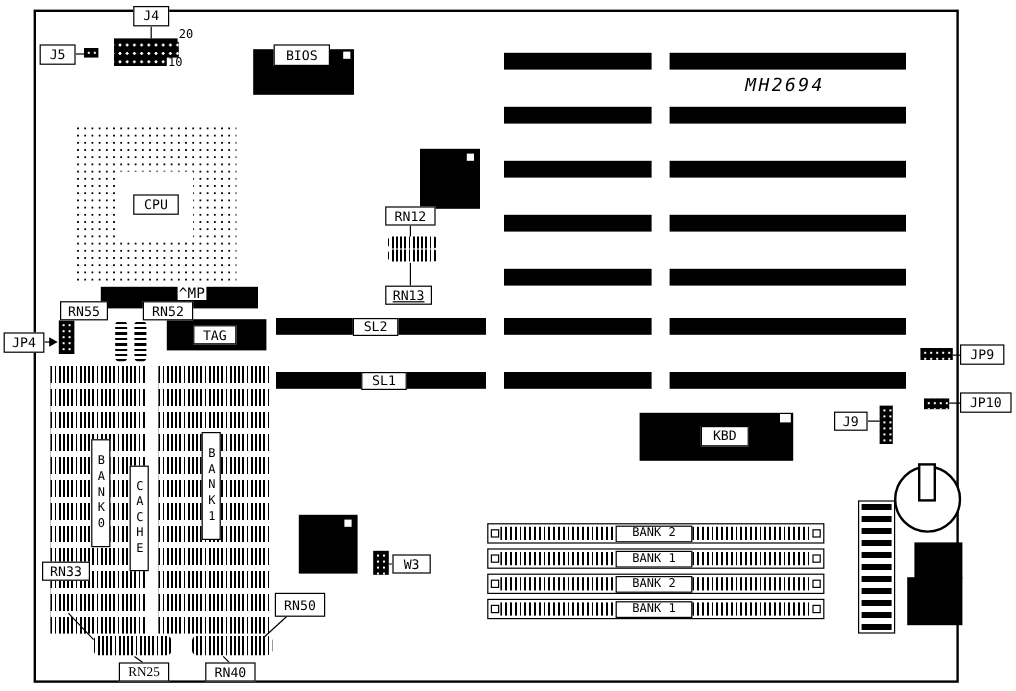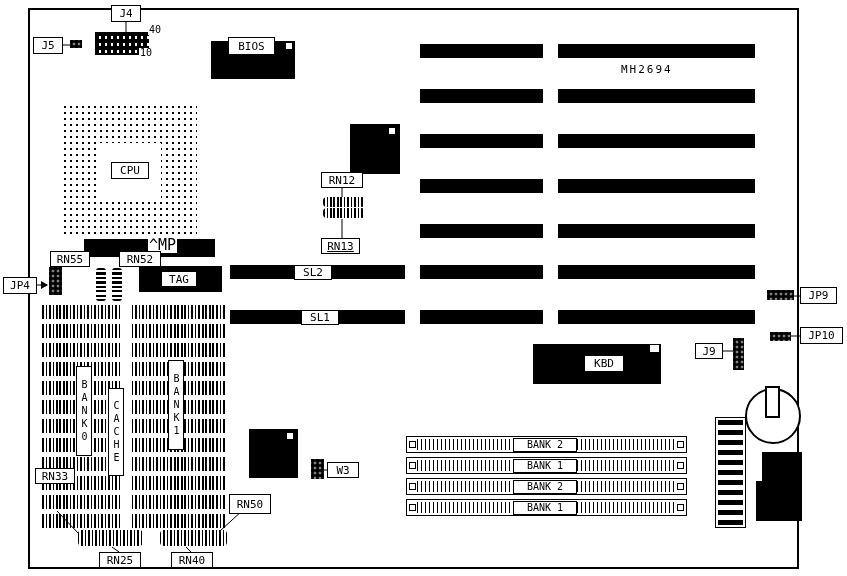--- a/index.html
+++ b/index.html
@@ -76,40 +76,40 @@
   }
   svg.leaders { position:absolute; left:0; top:0; z-index:5; }
 </style>
 </head>
 <body>
 
 <div class="canvas">
 
   <div class="board"></div>
 
-  <div class="txt" style="left:620px; top:64px; font-size:11px; letter-spacing:2px; background:transparent;">MH2694</div>
+  <div class="txt" style="left:620px; top:64px; font-size:15px; letter-spacing:2px; background:transparent;font-style:italic;">MH2694</div>
 
   <div class="lbl" style="left:33px; top:37px; width:30px; height:17px;">J5</div>
   <div class="pinhdr-sm" style="left:70px; top:40px; width:12px; height:8px;"></div>
 
   <div class="lbl" style="left:111px; top:5px; width:30px; height:17px;">J4</div>
   <div class="pinhdr" style="left:95px; top:32px; width:54px; height:23px;"></div>
-  <div class="txt" style="left:148px; top:25px;">40</div>
+  <div class="txt" style="left:148px; top:25px;">20</div>
   <div class="txt" style="left:139px; top:48px;">10</div>
 
   <div class="chip" style="left:211px; top:41px; width:84px; height:38px;"></div>
   <div class="dot" style="left:286px; top:43px; width:6px; height:6px;"></div>
   <div class="lbl" style="left:228px; top:37px; width:47px; height:18px;">BIOS</div>
 
   <div class="pingrid" style="left:62px; top:104px; width:135px; height:134px;"></div>
   <div class="abs" style="left:99px; top:143px; width:62px; height:58px; background:#fff; z-index:2;"></div>
   <div class="lbl" style="left:111px; top:162px; width:38px; height:17px;">CPU</div>
 
   <div class="chip" style="left:84px; top:239px; width:131px; height:18px;"></div>
-  <div class="txt" style="left:148px; top:238px; font-size:15px;">^MP</div>
+  <div class="txt" style="left:148px; top:238px; font-size:12px;">^MP</div>
 
   <div class="lbl" style="left:50px; top:251px; width:40px; height:16px;">RN55</div>
   <div class="lbl" style="left:119px; top:251px; width:42px; height:16px;">RN52</div>
   <div class="hstripe" style="left:96px; top:268px; width:10px; height:33px; border-radius:3px;"></div>
   <div class="hstripe" style="left:112px; top:268px; width:10px; height:33px; border-radius:3px;"></div>
 
   <div class="chip" style="left:139px; top:266px; width:83px; height:26px;"></div>
   <div class="lbl" style="left:161px; top:271px; width:36px; height:16px;">TAG</div>
 
   <div class="lbl" style="left:3px; top:277px; width:34px; height:17px;">JP4</div>
@@ -162,21 +162,21 @@
 
   <div class="lbl vlabel" style="left:76px; top:366px; width:16px; height:90px;">BANK0</div>
   <div class="lbl vlabel" style="left:108px; top:388px; width:16px; height:88px;">CACHE</div>
   <div class="lbl vlabel" style="left:168px; top:360px; width:16px; height:90px;">BANK1</div>
 
   <div class="lbl" style="left:35px; top:468px; width:40px; height:16px;">RN33</div>
   <div class="lbl" style="left:229px; top:494px; width:42px; height:20px;">RN50</div>
 
   <div class="vstripe" style="left:78px; top:530px; width:65px; height:16px; border-radius:4px;"></div>
   <div class="vstripe" style="left:160px; top:530px; width:67px; height:16px; border-radius:4px;"></div>
-  <div class="lbl" style="left:99px; top:552px; width:42px; height:16px;">RN25</div>
+  <div class="lbl" style="left:99px; top:552px; width:42px; height:16px;font-family:Liberation Serif, serif;">RN25</div>
   <div class="lbl" style="left:171px; top:552px; width:42px; height:16px;">RN40</div>
 
   <div class="chip" style="left:249px; top:429px; width:49px; height:49px;"></div>
   <div class="dot" style="left:287px; top:433px; width:6px; height:6px;"></div>
   <div class="pinhdr-sm" style="left:311px; top:459px; width:13px; height:20px;"></div>
   <div class="lbl" style="left:327px; top:462px; width:32px; height:16px;">W3</div>
 
   <div class="simm" style="left:406px; top:436px;">
     <div class="simm-hatch"></div>
     <div class="simm-clip" style="left:2px;"></div>

